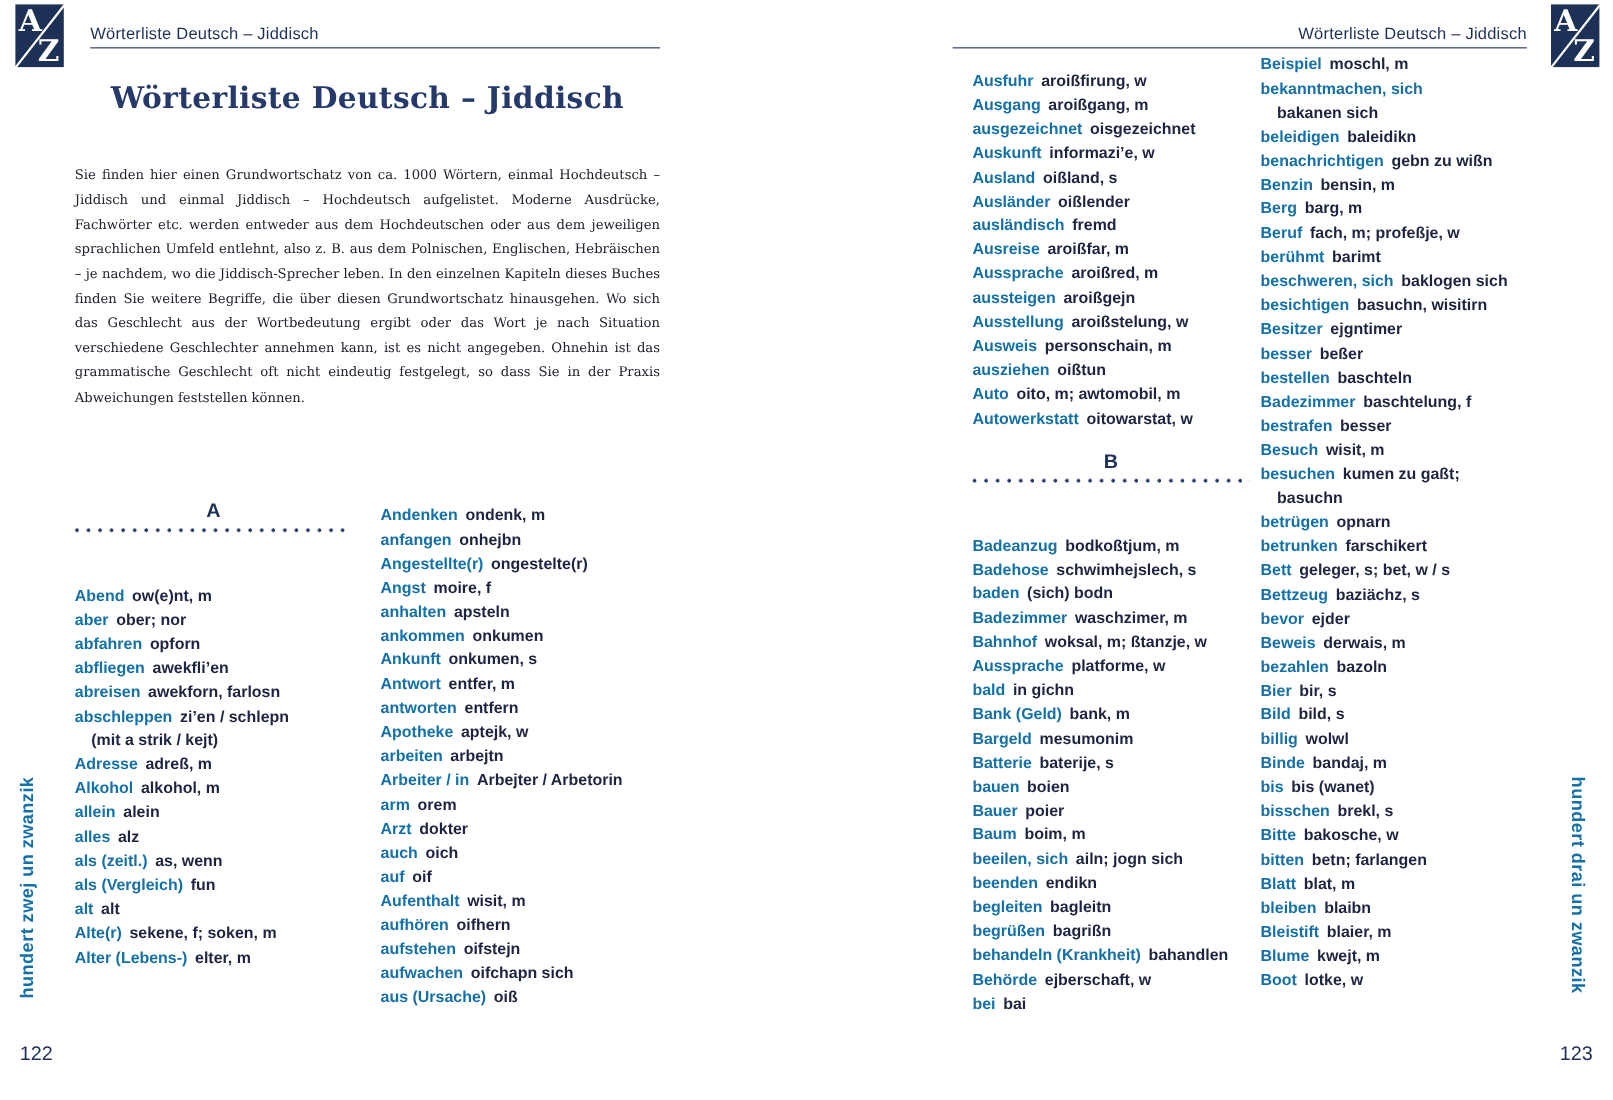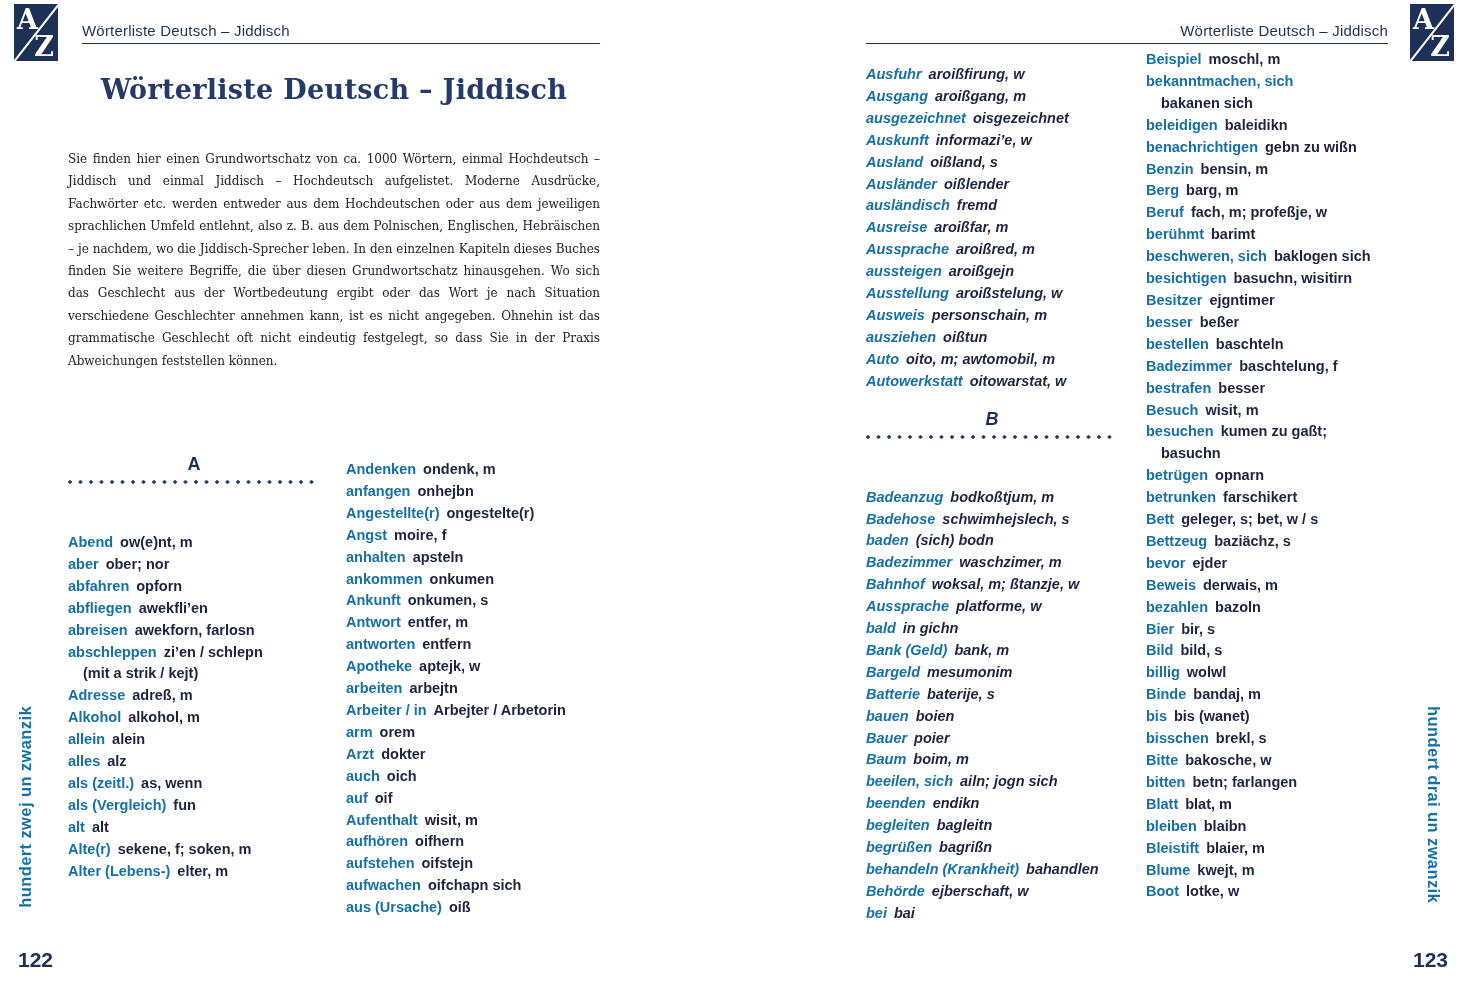--- a/index.html
+++ b/index.html
@@ -24,38 +24,38 @@
   .hr-right{left:866px;width:522px;}
   
   .page-title{position:absolute;left:68px;top:74px;width:532px;text-align:center;
     font-family:"DejaVu Serif",serif;font-weight:bold;font-size:27px;color:#25396b;letter-spacing:.3px;}
   .intro{position:absolute;left:68px;top:148px;width:532px;font-family:"DejaVu Serif",serif;
     font-size:12px;line-height:22.4px;color:#20202e;text-align:justify;}
   
   .dictcol{position:absolute;font-size:14.5px;font-weight:bold;line-height:21.9px;color:#1d2440;}
   .colA1{left:68px;top:452px;width:252px;}
   .colA2{left:346px;top:459px;width:256px;}
-  .colB1{left:866px;top:64px;width:252px;font-style:italic;}
+  .colB1{left:884px;top:64px;width:252px;}
   .colB2{left:1146px;top:49px;width:258px;}
   .section-letter{text-align:center;font-size:18px;color:#1d3156;height:24px;line-height:24px;}
   .mid-letter{margin-top:14px;}
   .dotline{height:4px;margin-top:4px;background-image:radial-gradient(circle at 2px 2px,#25396b 1.5px,transparent 1.9px);
     background-size:10.5px 4px;background-repeat:repeat-x;}
   .entries{margin-top:48px;}
   .entries-flush{margin-top:0;}
   .entry{white-space:nowrap;}
   .entry .de{color:#1470a5;margin-right:7px;}
   .entry .yi{color:#1d2440;}
   .cont{padding-left:15px;white-space:nowrap;color:#1d2440;}
   
   .vtext{position:absolute;font-weight:bold;font-size:16.5px;color:#1470a5;letter-spacing:.4px;}
   .vt-left{left:16px;top:706px;writing-mode:vertical-rl;transform:rotate(180deg);}
   .vt-right{left:1424px;top:706px;writing-mode:vertical-rl;}
   
-  .pagenum{position:absolute;top:948px;font-weight:bold;font-size:21px;color:#1d3156;}
+  .pagenum{position:absolute;top:948px;font-weight:normal;font-size:18px;color:#1d3156;}
   .pn-left{left:18px;}
   .pn-right{right:18px;}
 </style>
 </head>
 <body>
 
 <div class="logo logo-left">
   <span class="la">A</span>
   <span class="slash"></span>
   <span class="lz">Z</span>

